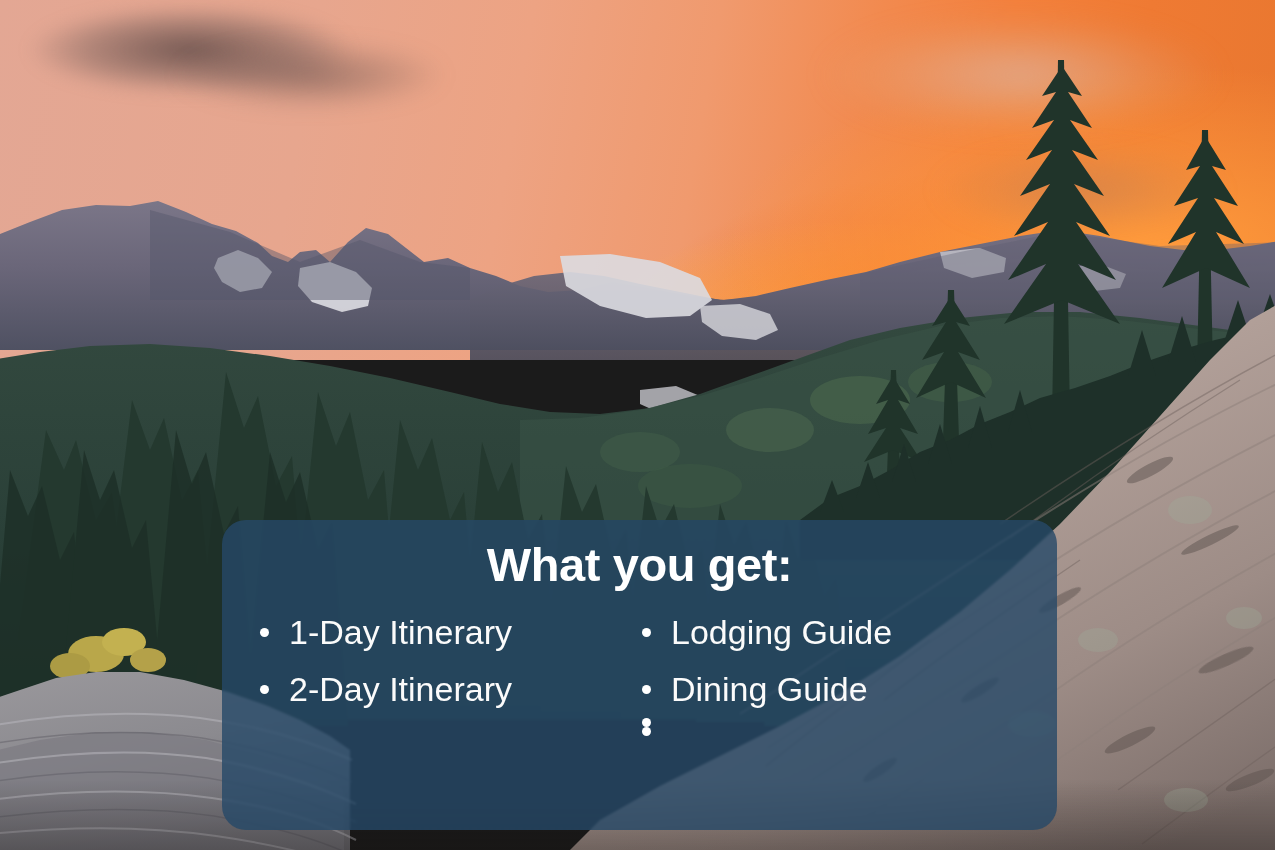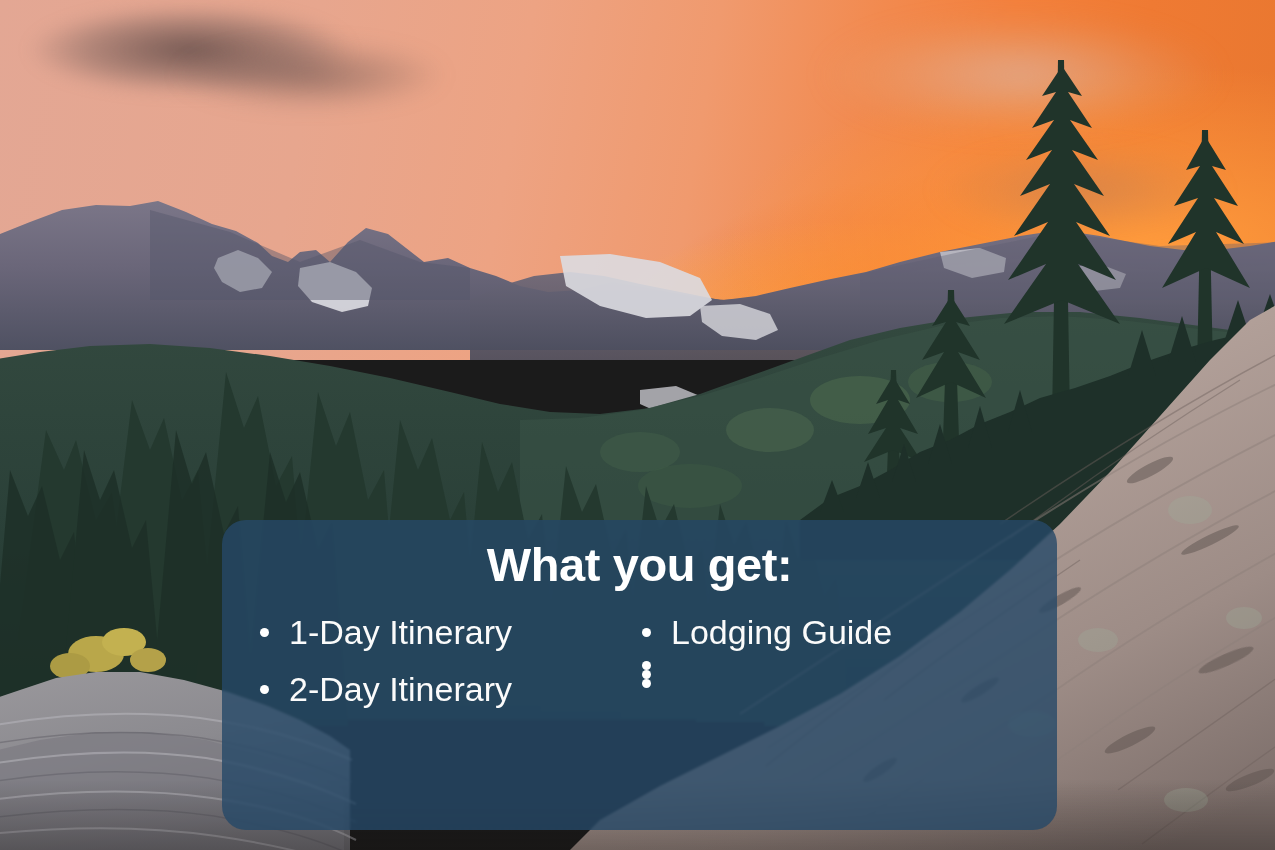--- a/index.html
+++ b/index.html
@@ -375,20 +375,21 @@
       </div>
 
       <div class="col col-right">
         <ul class="feature-list">
           <li>
             <span class="bullet"></span>
             <span>Lodging Guide</span>
           </li>
           <li>
             <span class="bullet"></span>
+            <span>Dining Guide</span>
           </li>
           <li>
             <span class="bullet"></span>
           </li>
           <li>
             <span class="bullet"></span>
           </li>
         </ul>
       </div>
 

